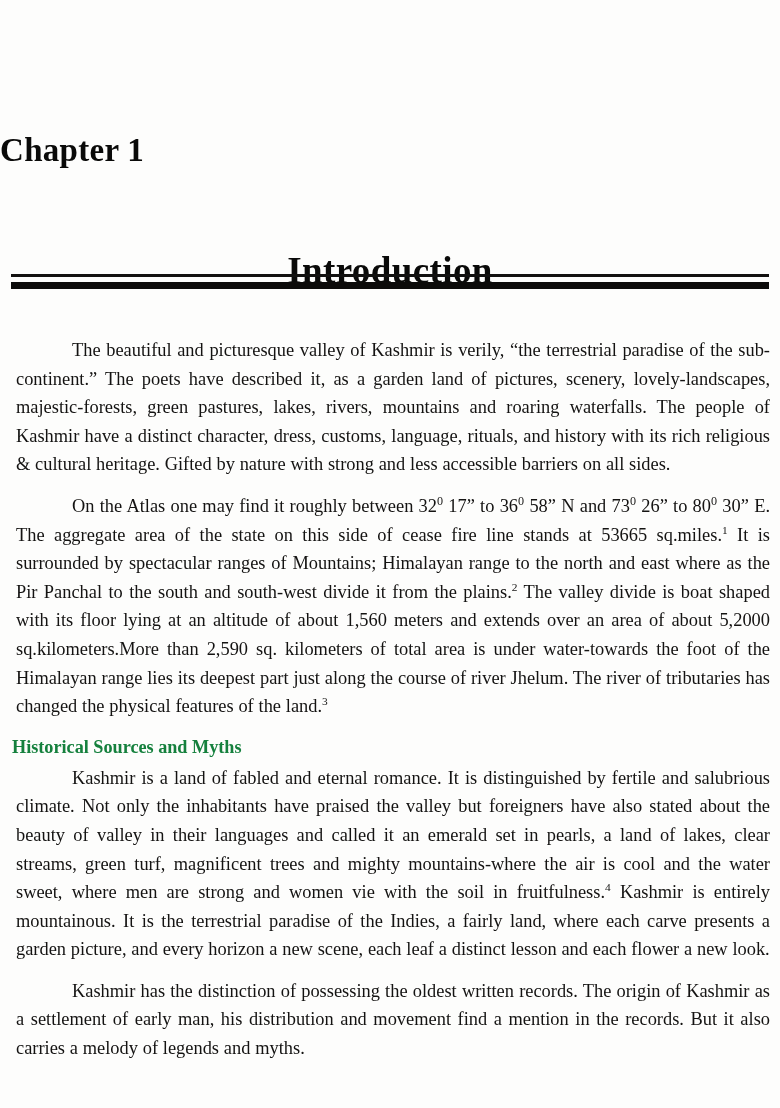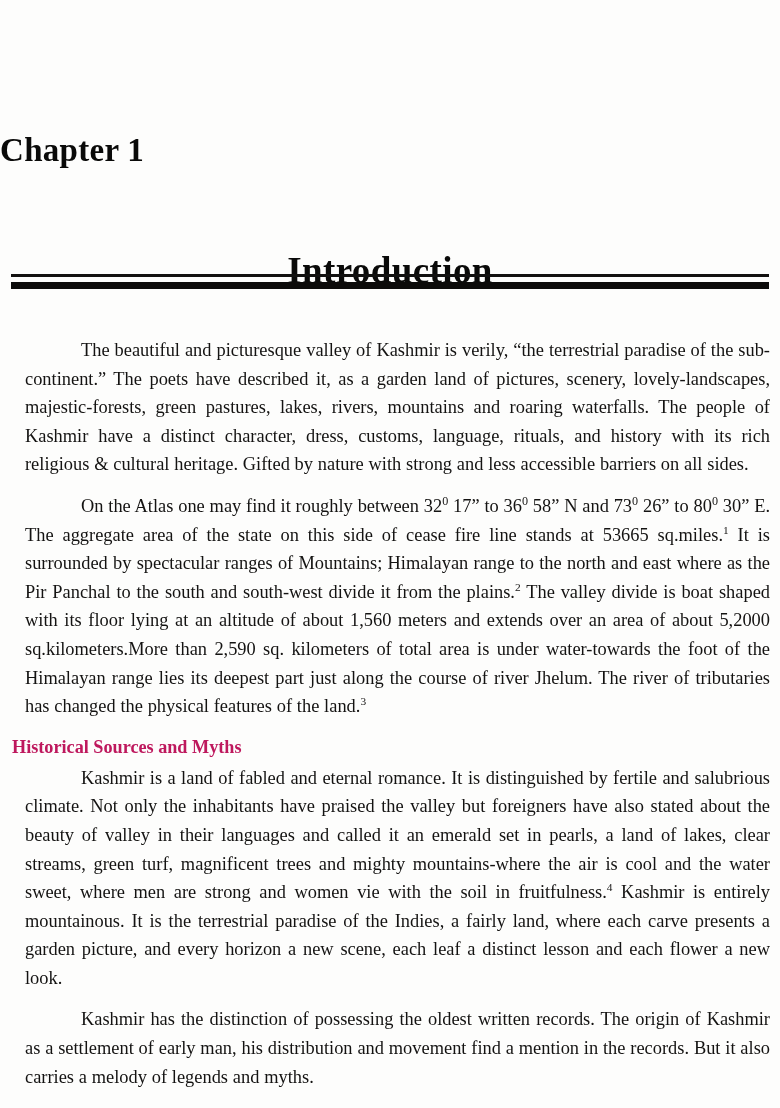--- a/index.html
+++ b/index.html
@@ -69,37 +69,37 @@
   }
 
   
   .body-col {
     position: absolute;
     top: 336px;
     left: 12px;
     width: 758px;
   }
   p.para {
-    margin: 0 0 13px 13px;
+    margin: 0 0 13px 4px;
     font-size: 18.4px;
     line-height: 28.6px;
     text-align: justify;
     text-justify: inter-word;
     text-indent: 56px;
     color: #141312;
     word-spacing: 0.2px;
   }
   h3.section-heading {
     margin: 9px 0 4px 0;
     font-size: 18.2px;
     line-height: 26px;
     font-weight: bold;
     text-indent: 0;
     text-align: left;
-    color: #be185d;
+    color: #15803d;
   }
   sup {
     font-size: 0.62em;
     vertical-align: super;
     line-height: 0;
   }
   .deg {
     font-size: 0.66em;
     vertical-align: super;
     line-height: 0;

